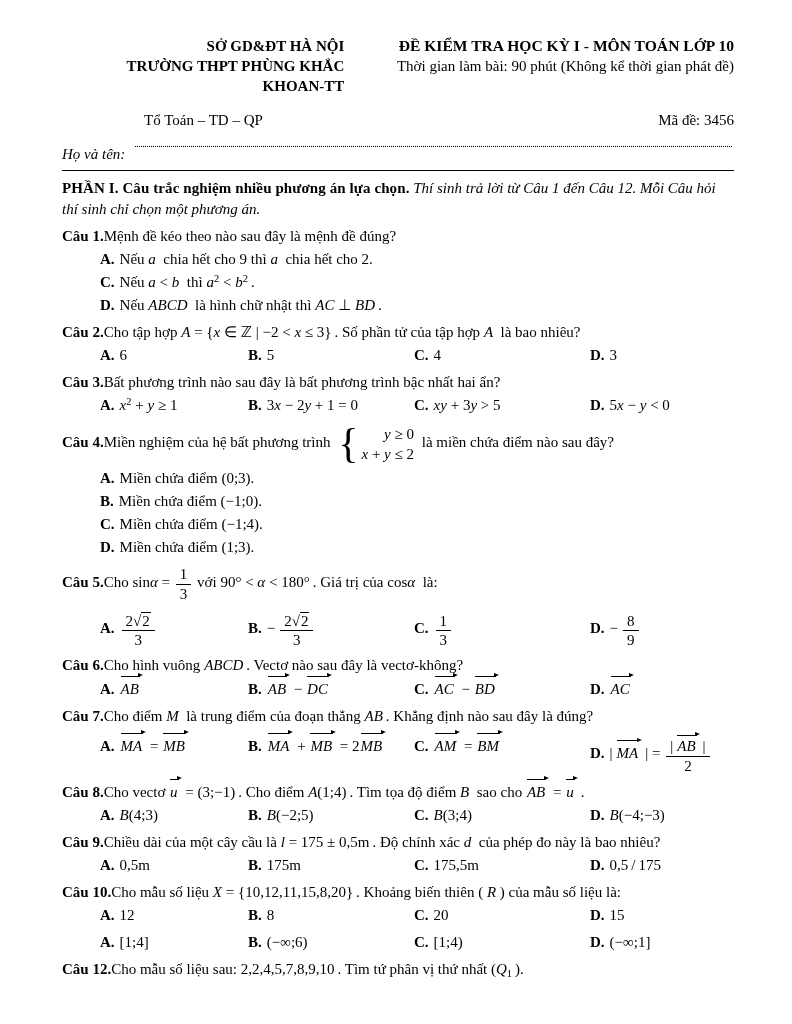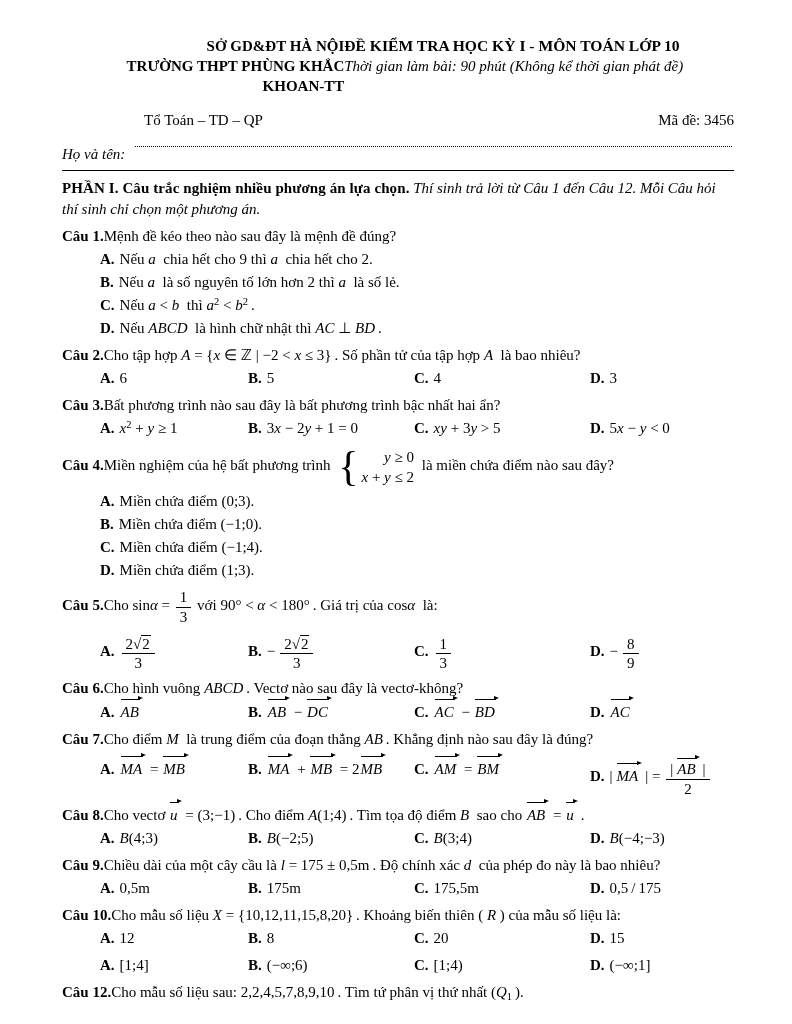--- a/index.html
+++ b/index.html
@@ -3,23 +3,23 @@
 <meta charset="utf-8">
 <style>
   *{box-sizing:border-box;margin:0;padding:0}
   html,body{background:#fff}
   body{width:792px;height:1024px;color:#000;font-family:"Liberation Serif",serif;font-size:15px;overflow:hidden}
   .page{padding:36px 58px 0 62px}
 
   
   .header{display:flex}
   .h-left{width:42%;text-align:right;font-weight:bold;line-height:20px}
-  .h-right{width:58%;text-align:left;line-height:20px}
+  .h-right{width:58%;text-align:right;line-height:20px}
   .h-right .t1{font-weight:bold;font-size:15.6px}
-  .h-right .t2{font-style:italic}
+  .h-right .t2{}
   .dept-row{display:flex;justify-content:space-between;margin-top:16px;font-weight:normal}
   .dept{margin-left:82px}
   .name-row{display:flex;align-items:flex-start;margin-top:17px;font-style:italic}
   .dots{flex:1;margin:0 2px 4px 10px;border-bottom:1.6px dotted #000}
   .rule{border-top:1.8px solid #000;margin-top:7px}
 
   .part{margin-top:7px;line-height:21px}
   .part b{letter-spacing:.1px}
   .part i{font-style:italic}
 
@@ -83,21 +83,20 @@
     <i>Thí sinh trả lời từ Câu 1 đến Câu 12. Mỗi Câu hỏi thí sinh chỉ chọn một phương án.</i>
   </div>
 
   <div id="questions">
   <div class="q">
     <div class="stem">
       <b class="qlabel">Câu 1.</b><span class="stem-text">Mệnh đề kéo theo nào sau đây là mệnh đề đúng?</span>
     </div>
     <div class="opts stack">
           <span class="opt"><b class="ok">A.</b><span class="ot">Nếu <i>a</i>&nbsp; chia hết cho 9 thì <i>a</i>&nbsp; chia hết cho 2.</span></span>
-          <span class="opt"><b class="ok">B.</b><span class="ot">Nếu <i>a</i>&nbsp; là số nguyên tố lớn hơn 2 thì <i>a</i>&nbsp; là số lẻ.</span></span>
           <span class="opt"><b class="ok">C.</b><span class="ot">Nếu <i>a</i> &lt; <i>b</i>&nbsp; thì <i>a</i><sup>2</sup> &lt; <i>b</i><sup>2</sup> .</span></span>
           <span class="opt"><b class="ok">D.</b><span class="ot">Nếu <i>ABCD</i>&nbsp; là hình chữ nhật thì <i>AC</i> ⊥ <i>BD</i> .</span></span>
         </div>
   </div>
 
   <div class="q">
     <div class="stem">
       <b class="qlabel">Câu 2.</b><span class="stem-text">Cho tập hợp <i>A</i> = {<i>x</i> ∈ ℤ | −2 &lt; <i>x</i> ≤ 3} . Số phần tử của tập hợp <i>A</i>&nbsp; là bao nhiêu?</span>
     </div>
     <div class="opts row">

